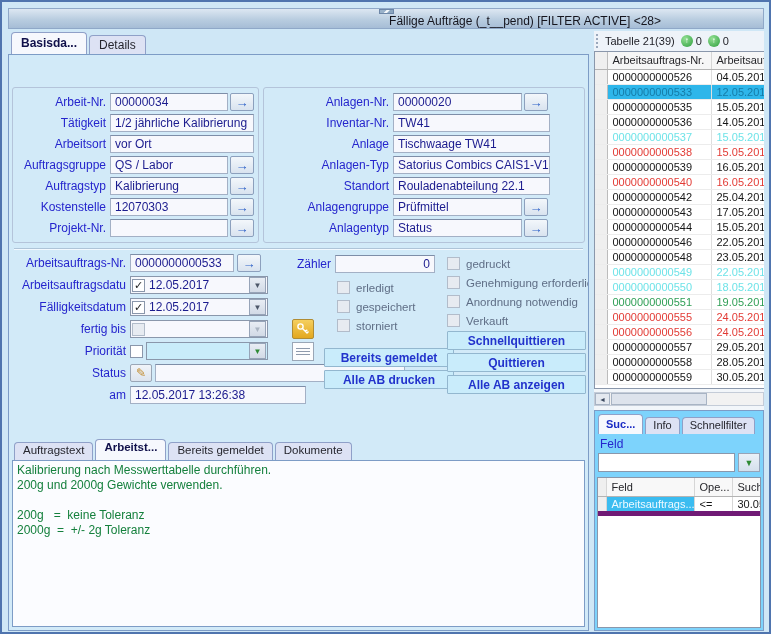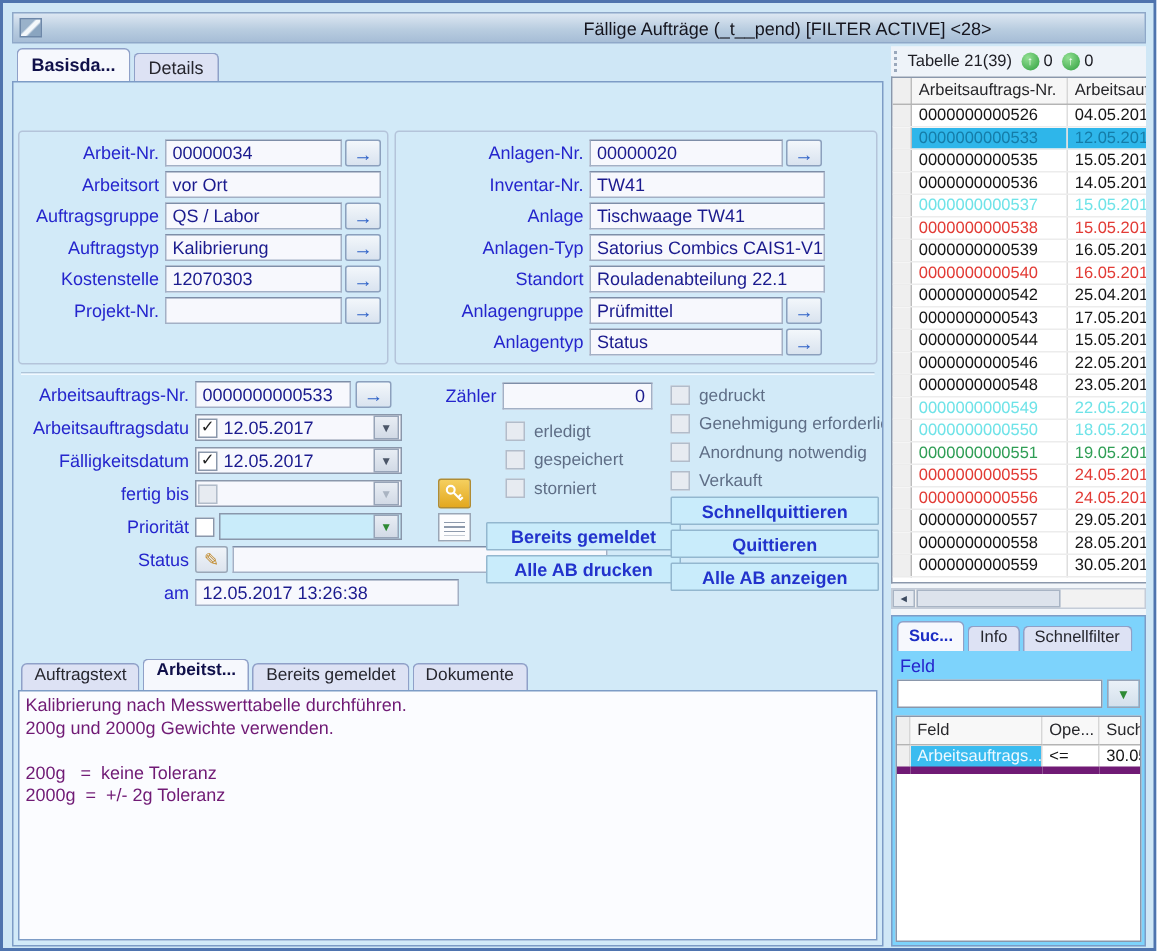--- a/index.html
+++ b/index.html
@@ -11,21 +11,21 @@
     border:2px solid #4f74ae;
     background:#cfe7f6;
     padding:6px 5px 5px 6px;
     position:relative;
   }
 
   
   .titlebar {
     height:21px; display:flex; align-items:center;
     background:linear-gradient(180deg,#dde7f2 0%,#b9cde0 55%,#a6bdd6 100%);
-    border:1px solid #8fa8c8; padding:0 4px; margin-bottom:2px;
+    border:1px solid #8fa8c8; padding:0 4px; margin-bottom:2px;flex-direction:column;
   }
   .title-icon {
     width:15px; height:13px; border:1px solid #6d87a8;
     background:linear-gradient(135deg,#9ab2ca 0%,#9ab2ca 38%,#f4f8fb 45%,#f4f8fb 58%,#8aa5c0 66%);
   }
   .title-text { margin-left:auto; margin-right:98px; font-size:12px; color:#15151e; white-space:nowrap; }
 
   .content { display:flex; gap:5px; height:600px; }
 
   
@@ -124,21 +124,21 @@
   .spacerA { height:13px; } .spacerB { height:1px; }
 
   
   .sub-tabstrip { display:flex; align-items:flex-end; gap:2px; padding-left:2px; height:22px; margin-top:2px; }
   .stab {
     border:1px solid #8fa0c8; border-bottom:none; border-radius:4px 4px 0 0;
     padding:1px 8px; font-size:11.5px; background:#dde2f4; color:#26262e; height:18px; white-space:nowrap;
   }
   .stab.active { background:#f6f8fd; font-weight:bold; color:#10104a; height:21px; }
   .text-area {
-    flex:1; background:#fbfcff; border:1px solid #7d9cc6; color:#701a75;
+    flex:1; background:#fbfcff; border:1px solid #7d9cc6; color:#15803d;
     font-size:12px; line-height:15px; padding:2px 4px; white-space:pre-wrap; overflow:hidden;
   }
 
   
   .right-col { width:170px; display:flex; flex-direction:column; background:#f2f6fa; }
   .rc-toolbar {
     height:20px; display:flex; align-items:center; gap:3px;
     background:#eef3f9; font-size:11px; color:#1d1d24; padding:0 2px; flex:0 0 auto;
   }
   .grip { width:4px; height:14px; border-left:2px dotted #9aa8bc; margin-right:2px; }
@@ -214,20 +214,24 @@
 
         <div class="form-top">
 
           <div class="groupbox gb-left">
             <div class="frow">
               <div class="flabel">Arbeit-Nr.</div>
               <div class="field">00000034</div>
               <div class="btn-arrow">
                   <span>→</span>
                 </div>
+            </div>
+            <div class="frow">
+              <div class="flabel">Tätigkeit</div>
+              <div class="field fwide">1/2 jährliche Kalibrierung</div>
             </div>
             <div class="frow">
               <div class="flabel">Arbeitsort</div>
               <div class="field fwide">vor Ort</div>
             </div>
             <div class="frow">
               <div class="flabel">Auftragsgruppe</div>
               <div class="field">QS / Labor</div>
               <div class="btn-arrow">
                   <span>→</span>

